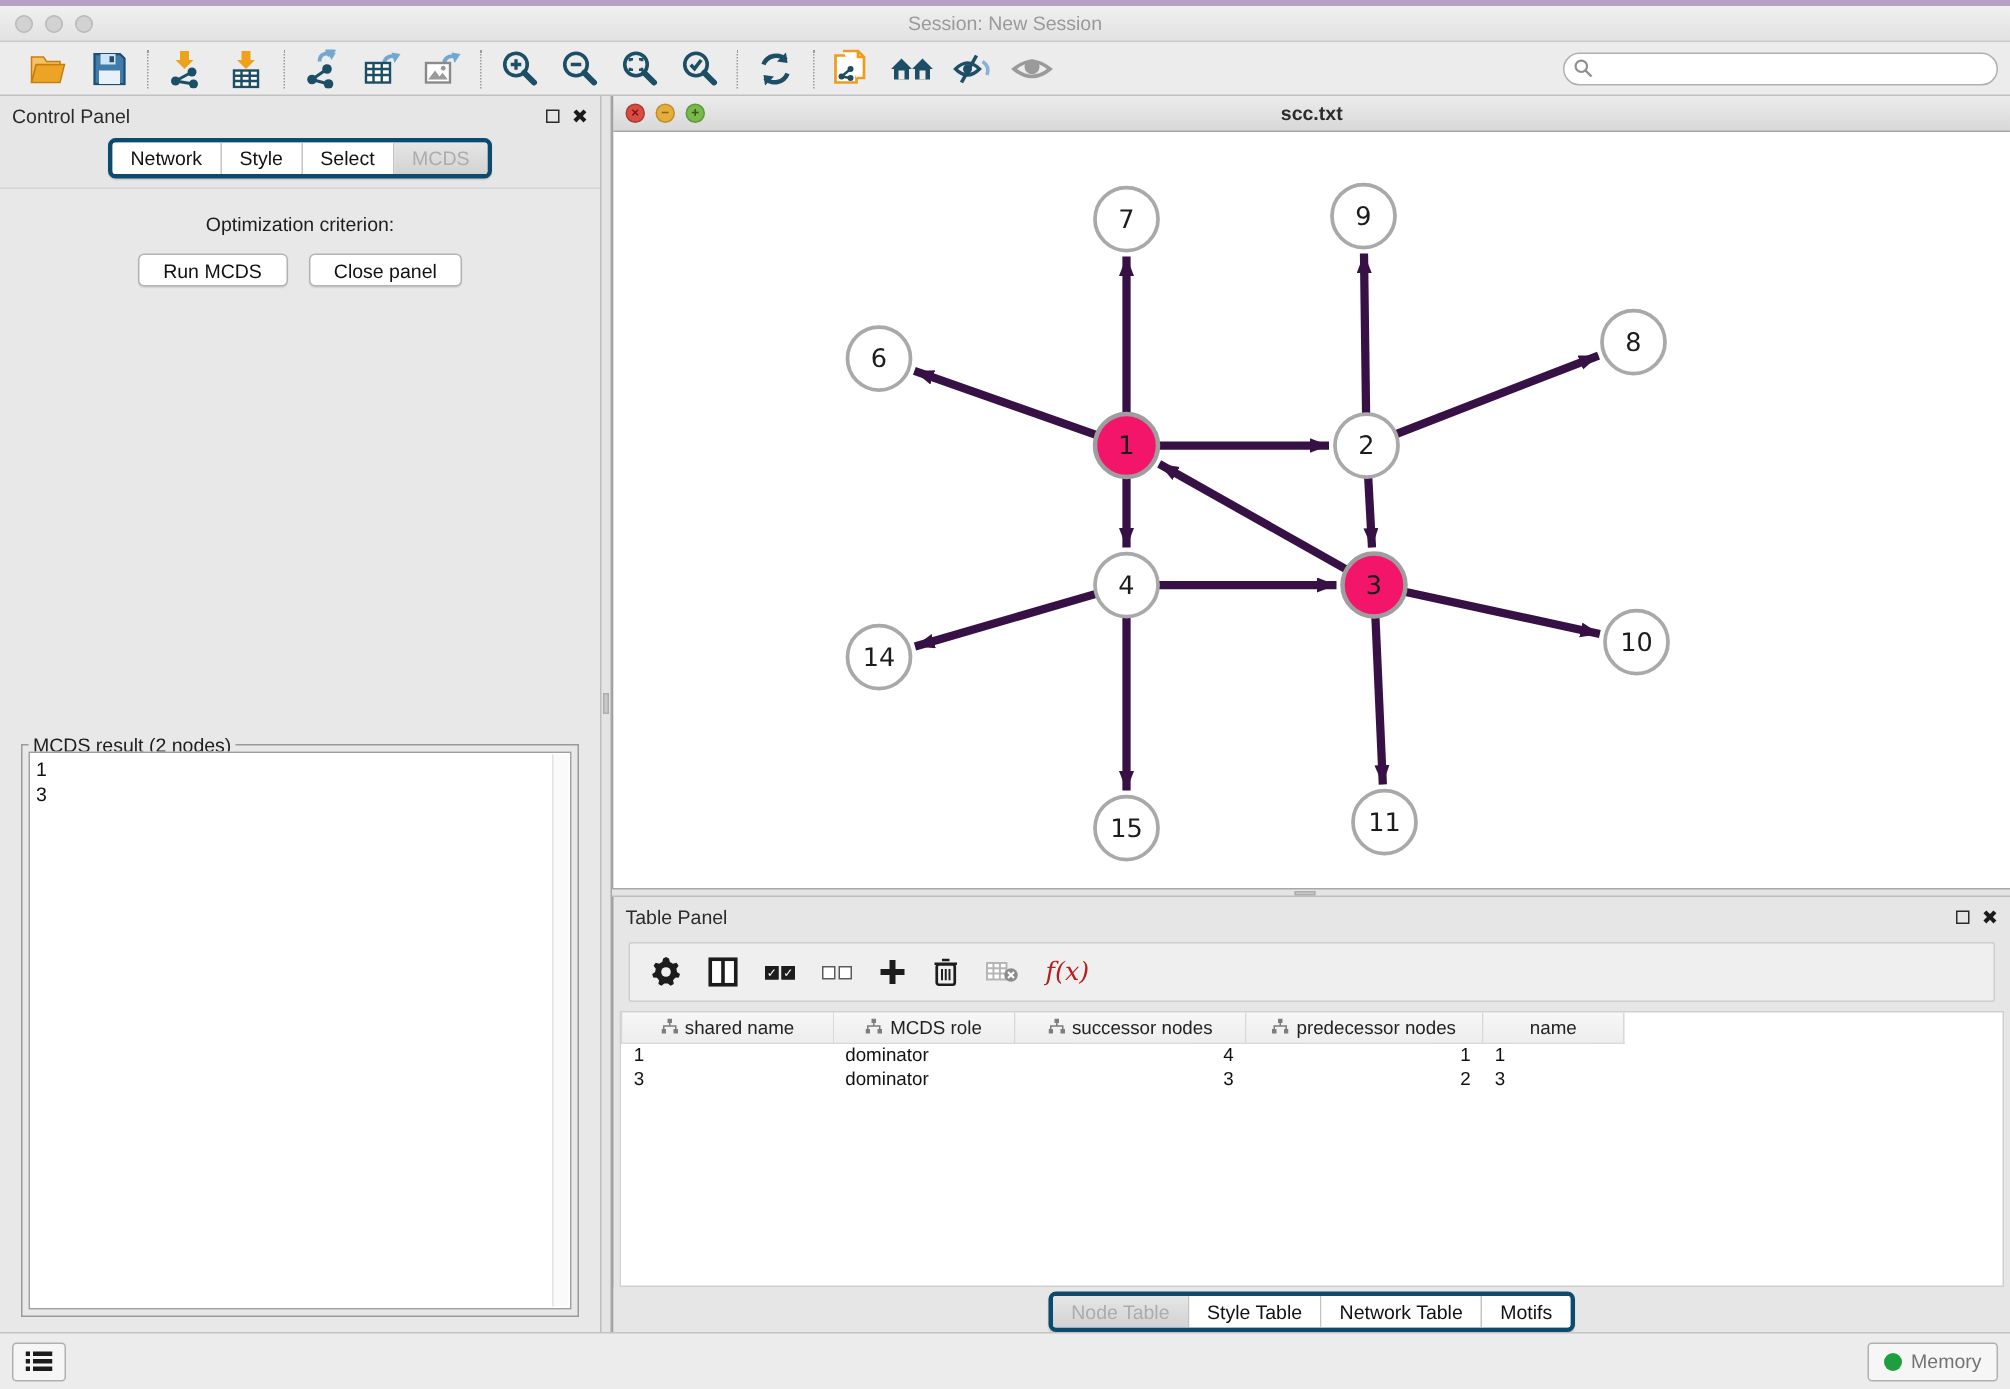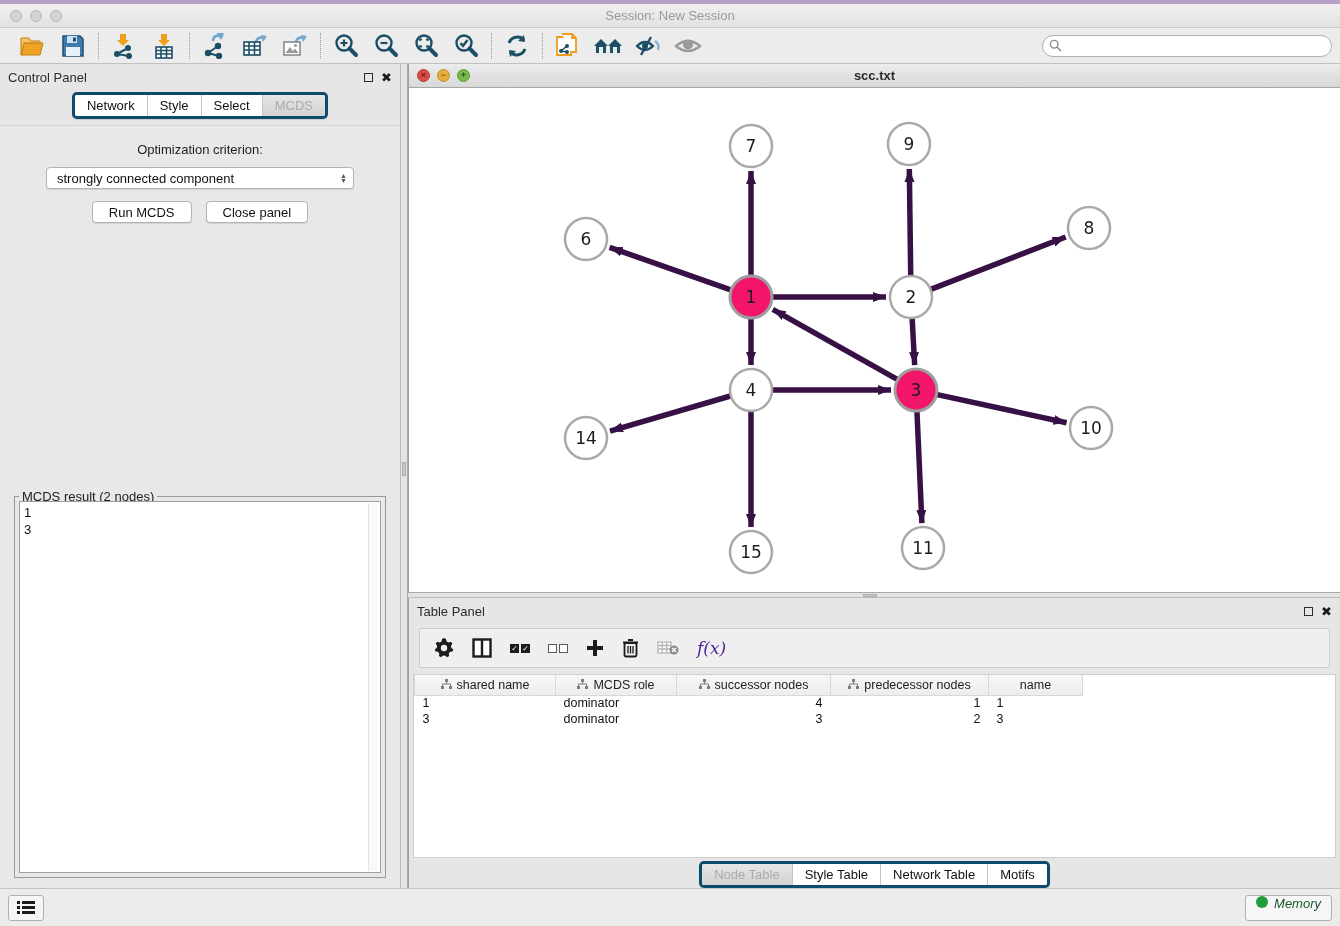--- a/index.html
+++ b/index.html
@@ -102,41 +102,41 @@
   .tp-toolbar { margin:4px 10px 6px 10px; height:40px; background:#efefef;
     border:1px solid #cdcdcd; border-radius:2px; display:flex; align-items:center;
     gap:18px; padding:0 14px; }
   .tp-icon { display:flex; align-items:center; justify-content:center; cursor:pointer; }
   .cb-pair { display:flex; gap:2px; }
   .cb { width:9px; height:9px; border:1.5px solid #1c1c1c; display:flex;
     align-items:center; justify-content:center; font-size:8px; color:#fff; background:#fff; }
   .cb.on { background:#1c1c1c; }
   .cb.off { border-color:#5a5a5a; }
   .fx-label { font-family:"DejaVu Serif",serif; font-style:italic; font-size:17px;
-    color:#4c1d95; }
+    color:#b91c1c; }
   .table-wrap { margin:0 4px; flex:1; background:#fff; border:1px solid #cfcfcf;
     overflow:hidden; }
   table.data { border-collapse:collapse; font-size:12.5px; color:#111; }
   table.data th { height:20px; background:linear-gradient(#f7f7f7,#ededed);
     border:1px solid #d8d8d8; border-top:none; font-weight:normal; font-size:12.5px;
     color:#222; text-align:center; position:relative; padding:0 4px; }
   table.data th .th-inner { display:flex; align-items:center; justify-content:center; gap:5px; }
   table.data td { height:16px; padding:0 8px; border:none; }
   td.al { text-align:left; } td.ar { text-align:right; }
   .bottom-tabs { height:30px; display:flex; align-items:flex-start;
     justify-content:center; padding-top:3px; background:#e6e6e6; }
 
   
   .statusbar { height:38px; background:#ececec; border-top:1px solid #c3c3c3;
     display:flex; align-items:center; padding:0 8px; }
   .list-btn { width:36px; height:26px; background:#f6f6f6; border:1px solid #b0b0b0;
     border-radius:3px; display:flex; align-items:center; justify-content:center; cursor:pointer; }
   .memory-btn { margin-left:auto; height:26px; background:#f6f6f6; border:1px solid #b0b0b0;
-    border-radius:3px; display:flex; align-items:flex-start; gap:6px; padding:0 10px;
-    font-size:13px; color:#14532d; cursor:pointer; font-family:inherit;font-style:italic; }
+    border-radius:3px; display:flex; align-items:center; gap:6px; padding:0 10px;
+    font-size:13px; color:#737373; cursor:pointer; font-family:inherit; }
   .mem-dot { width:12px; height:12px; border-radius:50%; background:#1f9e3d; }
 </style>
 </head>
 <body>
 
 <div class="app">
 
   <div class="titlebar">
     <div class="traffic">
       <span class="tl-dot"></span>
@@ -316,27 +316,20 @@
       <div class="cp-tabs">
         <div class="seg">
           <span class="seg-tab">Network</span>
           <span class="seg-tab">Style</span>
           <span class="seg-tab">Select</span>
           <span class="seg-tab sel">MCDS</span>
         </div>
       </div>
       <div class="cp-content">
         <div class="opt-label">Optimization criterion:</div>
-        <div class="dropdown">
-          <span>strongly connected component</span>
-          <span class="dd-stepper">
-            <span>▲</span>
-              <span>▼</span>
-          </span>
-        </div>
         <div class="btn-row">
           <button class="mac-btn">Run MCDS</button>
           <button class="mac-btn">Close panel</button>
         </div>
         <div class="result-fieldset">
           <span class="result-legend">MCDS result (2 nodes)</span>
           <div class="result-box">
             <div class="result-line">1</div>
             <div class="result-line">3</div>
             <div class="result-track"></div>

